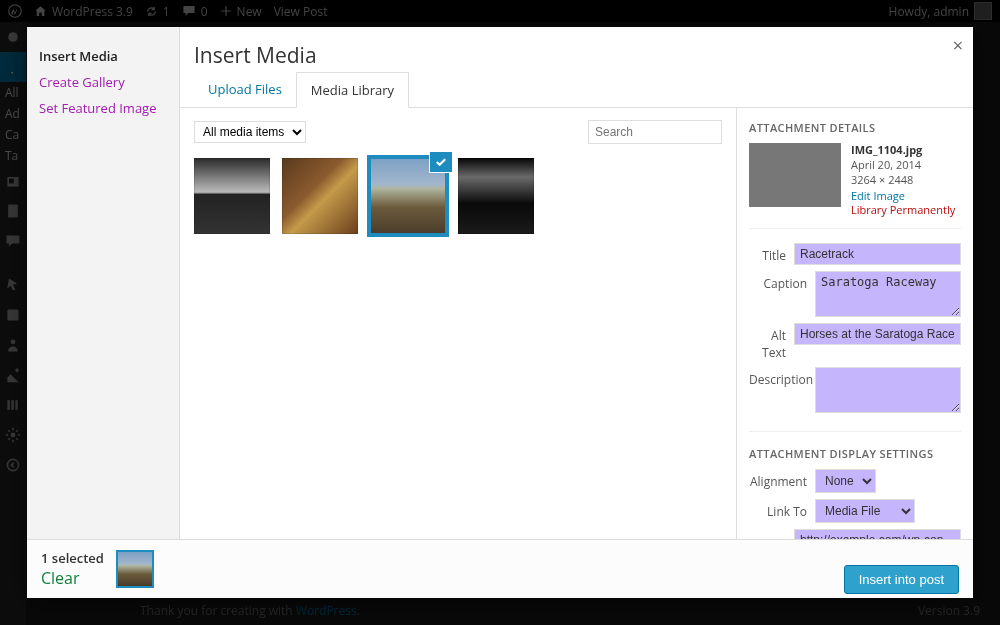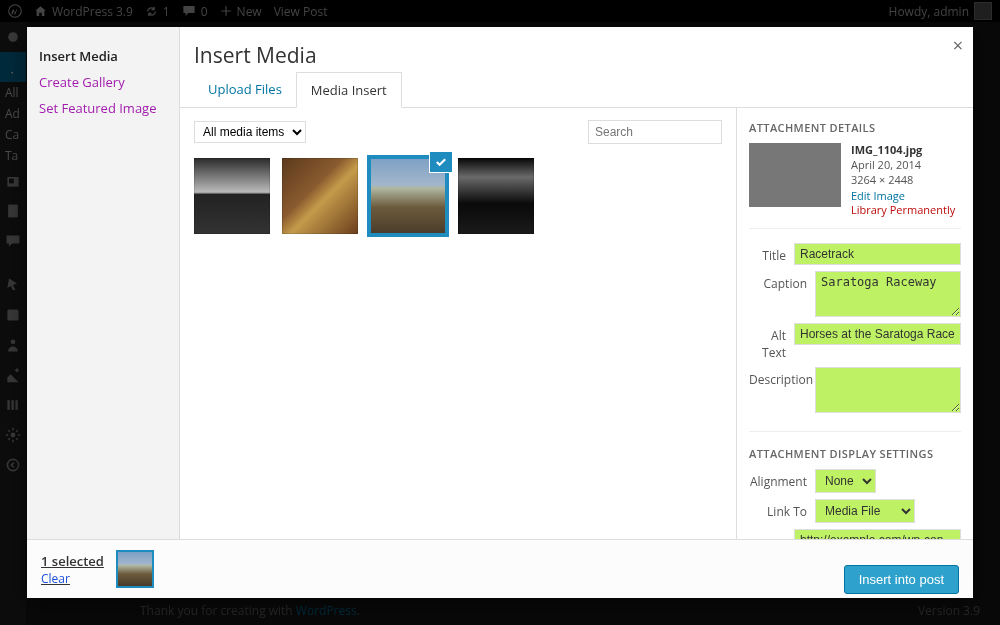--- a/index.html
+++ b/index.html
@@ -206,39 +206,39 @@
 
   .field { display: flex; margin-bottom: 6px; align-items: flex-start; }
   .field label { width: 58px; text-align: right; padding-right: 8px; color: #555; font-size: 12px; padding-top: 4px; }
   .field input[type=text], .field textarea, .field select {
     flex: 1;
     font-size: 12px;
     padding: 3px 5px;
     border: 1px solid #ddd;
     border-radius: 0;
     color: #333;
-    background: #bef264;
+    background: #c4b5fd;
   }
   .field textarea { height: 38px; resize: both; }
   .details h3.second { margin-top: 18px; border-top: 1px solid #eee; padding-top: 14px; }
 
   
   .media-toolbar {
     border-top: 1px solid #ddd;
     padding: 8px 14px;
     display: flex;
     align-items: center;
     justify-content: space-between;
     background: #fcfcfc;
     height: 42px;
   }
-  .sel-group { display: flex; align-items: center; gap: 14px; text-decoration: underline; }
+  .sel-group { display: flex; align-items: center; gap: 14px; }
   .sel-col { display: flex; flex-direction: column; }
   .sel-col .count { font-weight: 600; }
-  .sel-col .clear { color: #1d4ed8; font-size: 12px; cursor: pointer; }
+  .sel-col .clear { color: #15803d; font-size: 16px; cursor: pointer; }
   .mini-thumb { width: 34px; height: 34px; background: #777; outline: 2px solid #1e8cbe; background-size: cover; }
   .btn-primary {
     background: #2ea2cc;
     border: 1px solid #0074a2;
     color: #fff;
     padding: 6px 14px;
     border-radius: 3px;
     cursor: pointer;
     font-size: 13px;
     margin-top: 20px;
@@ -398,21 +398,21 @@
       <a>Set Featured Image</a>
       <div class="sep"></div>
     </div>
 
     <div class="frame-body">
       <span class="modal-close">×</span>
       <div class="frame-title">Insert Media</div>
 
       <div class="router-tabs">
         <a>Upload Files</a>
-        <a class="active">Media Insert</a>
+        <a class="active">Media Library</a>
       </div>
 
       <div class="content-row">
 
         <div class="attachments-area">
           <div class="filters">
             <select>
               <option>All media items</option>
             </select>
             <input type="text" placeholder="Search" style="">

